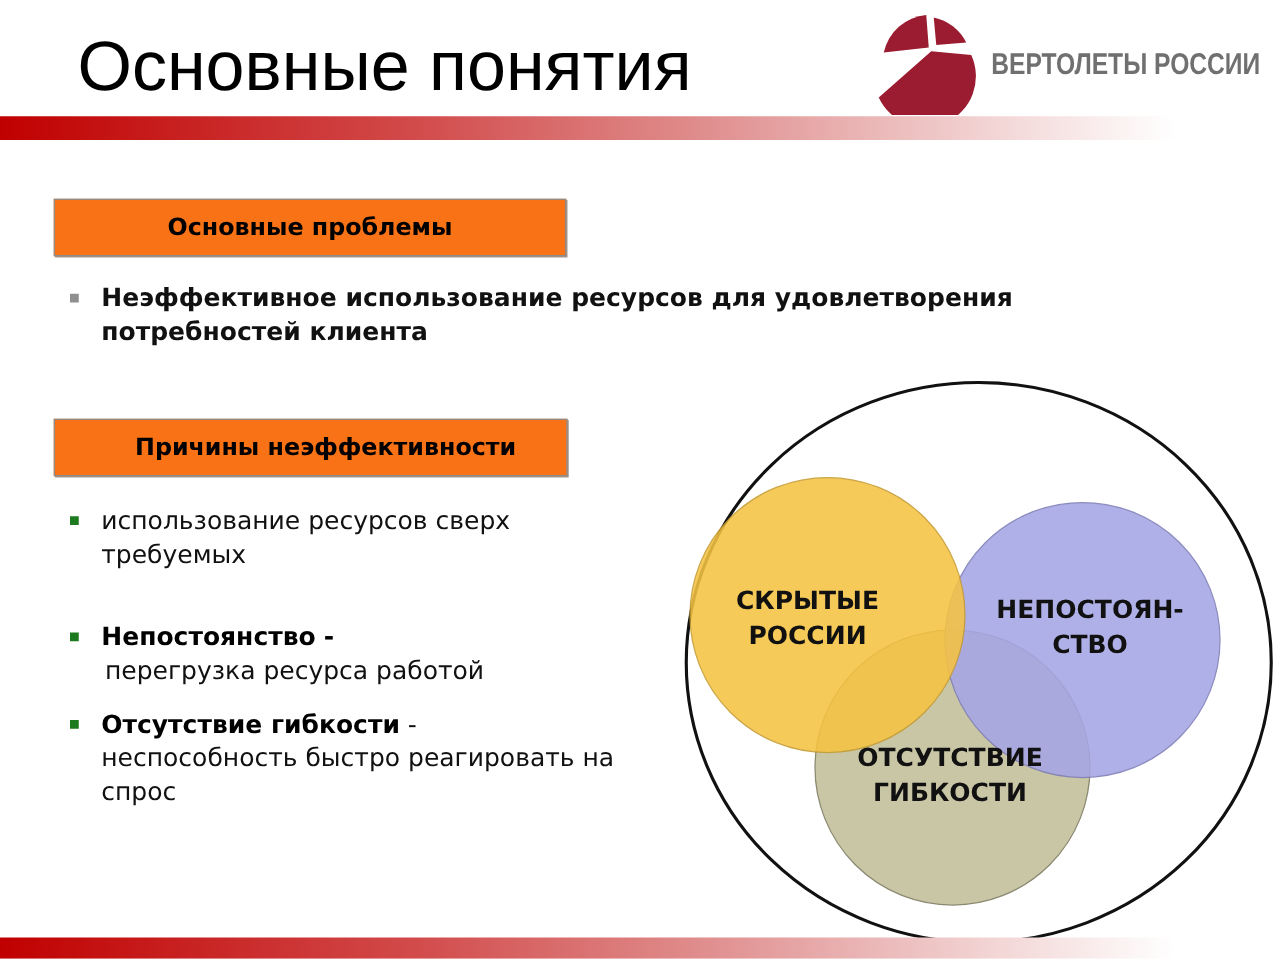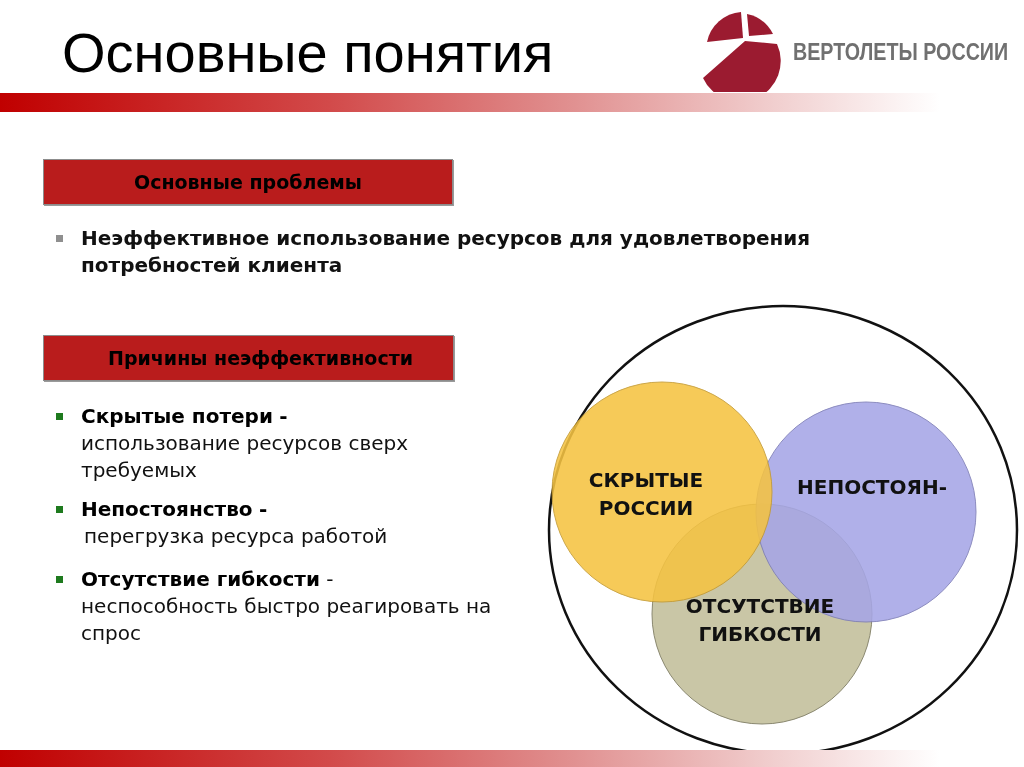--- a/index.html
+++ b/index.html
@@ -54,21 +54,21 @@
       background: linear-gradient(to right, #c00000 0%, #d24a4a 35%, #e08e8e 60%, #f3d6d6 85%, #ffffff 100%);
     }
     .bar.top { top: 93px; }
     .bar.bottom { top: 750px; height: 17px; }
 
     .section-box {
       position: absolute;
       left: 43px;
       width: 410px;
       height: 46px;
-      background: #b91c1c;
+      background: #f97316;
       border: 1px solid #8c8c8c;
       box-shadow: 1px 1px 0 #9a9a9a;
       display: flex;
       align-items: center;
       justify-content: center;
       font-weight: bold;
       font-size: 19px;
       color: #000;
       box-sizing: border-box;
     }
@@ -171,21 +171,20 @@
 
 <div class="problem">
   <span class="bullet"></span>
   <span class="text">Неэффективное использование ресурсов для удовлетворения потребностей клиента</span>
 </div>
 
 <div class="section-box box2">Причины неэффективности</div>
 
 <div class="cause c1">
   <span class="bullet"></span>
-  <span class="head"><b>Скрытые потери</b> <b>-</b></span>
   <span class="desc">использование ресурсов сверх требуемых</span>
 </div>
 
 <div class="cause c2">
   <span class="bullet"></span>
   <span class="head"><b>Непостоянство</b> <b>-</b></span>
   <span class="desc">перегрузка ресурса работой</span>
 </div>
 
 <div class="cause c3">
@@ -205,20 +204,21 @@
 
     <circle cx="122" cy="192" r="110" fill="#f5c342" stroke="#c49a30" stroke-width="1" opacity="0.88"></circle>
   </svg>
 
   <div class="venn-label l1">
     <div>СКРЫТЫЕ</div>
     <div>РОССИИ</div>
   </div>
   <div class="venn-label l2">
     <div>НЕПОСТОЯН-</div>
+    <div>СТВО</div>
   </div>
   <div class="venn-label l3">
     <div>ОТСУТСТВИЕ</div>
     <div>ГИБКОСТИ</div>
   </div>
 </div>
 
 <div class="bar bottom"></div>
 
 </body></html>

